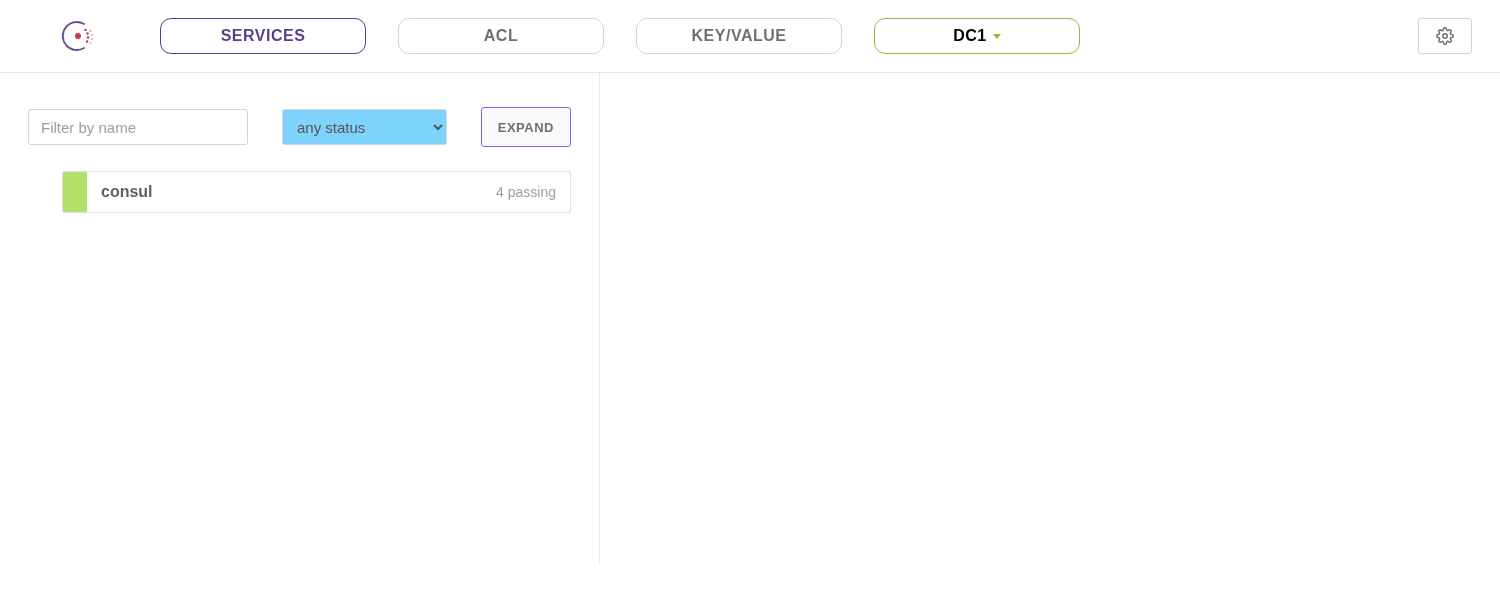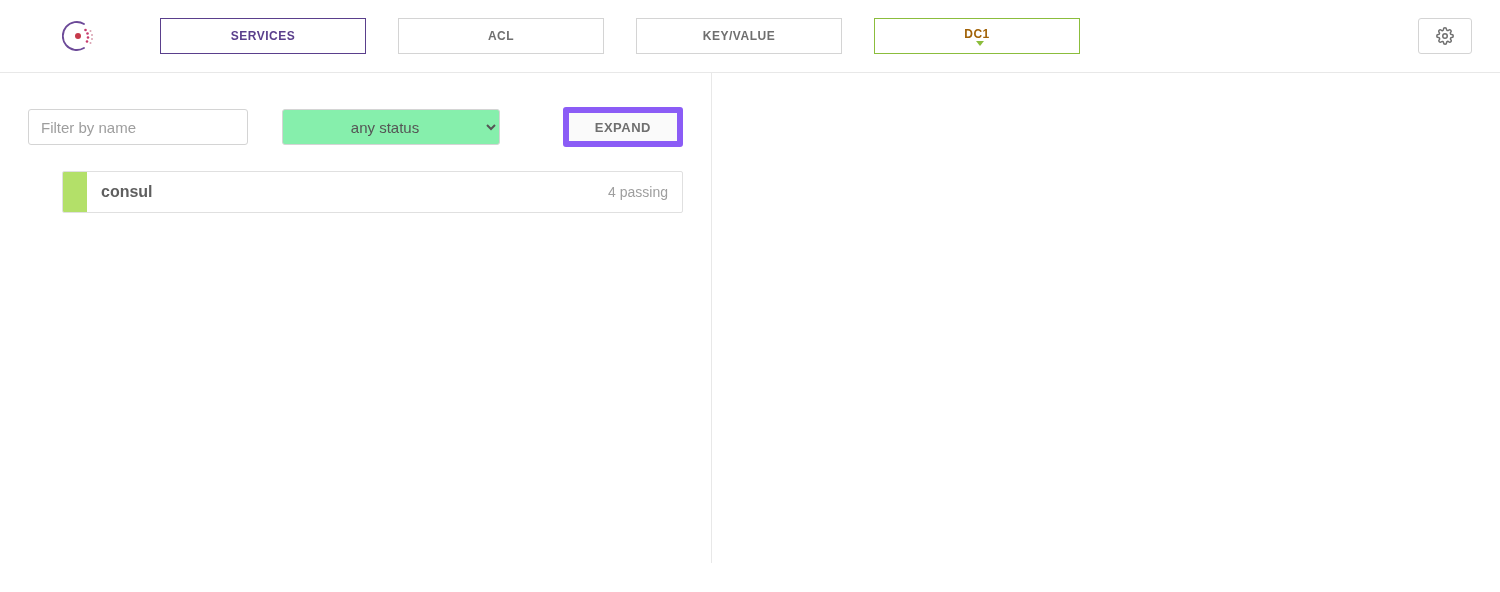--- a/index.html
+++ b/index.html
@@ -25,40 +25,39 @@
     }
     .nav-group {
       display: flex;
       gap: 32px;
       flex: 1;
     }
     .nav-btn {
       flex: 0 0 206px;
       height: 36px;
       border: 1px solid #d4d4d4;
-      border-radius: 0;
+      border-radius: 11px;
       background: #fff;
       display: flex;
       align-items: center;
       justify-content: center;
       font-weight: 600;
-      font-size: 12px;
+      font-size: 16px;
       letter-spacing: 0.5px;
       color: #6f6f6f;
       cursor: pointer;
       user-select: none;
     }
     .nav-btn.active {
       border-color: #5a3f8c;
       color: #5a3f8c;
     }
     .nav-btn.dc {
       border-color: #8bbd3c;
-      color: #a16207;
-      flex-direction: column;
+      color: #000000;
     }
     .dc-caret {
       width: 0; height: 0;
       border-left: 4px solid transparent;
       border-right: 4px solid transparent;
       border-top: 5px solid #8bbd3c;
       margin-left: 6px;
     }
     .settings-btn {
       width: 54px;
@@ -67,21 +66,21 @@
       border-radius: 3px;
       display: flex;
       align-items: center;
       justify-content: center;
       cursor: pointer;
     }
     .content {
       display: flex;
     }
     .left-panel {
-      width: 712px;
+      width: 600px;
       padding: 34px 28px 40px 28px;
       border-right: 1px solid #e8e8e8;
       min-height: 490px;
     }
     .filter-row {
       display: flex;
       align-items: center;
       gap: 34px;
       margin-bottom: 24px;
     }
@@ -96,27 +95,26 @@
     }
     .filter-input::placeholder { color: #9e9e9e; }
     .status-select {
       width: 218px;
       height: 36px;
       border: 1px solid #d4d4d4;
       border-radius: 3px;
       padding: 0 10px;
       font-size: 15px;
       color: #555;
-      background: #86efac;
-      text-align: center;
+      background: #7dd3fc;
     }
     .expand-btn {
       height: 40px;
-      padding: 0 26px;
-      border: 6px solid #8b5cf6;
+      padding: 0 16px;
+      border: 1px solid #8b5cf6;
       border-radius: 3px;
       background: #fafafa;
       font-weight: 600;
       font-size: 13px;
       letter-spacing: 0.5px;
       color: #6f6f6f;
       cursor: pointer;
       margin-left: auto;
     }
     .service-list {

